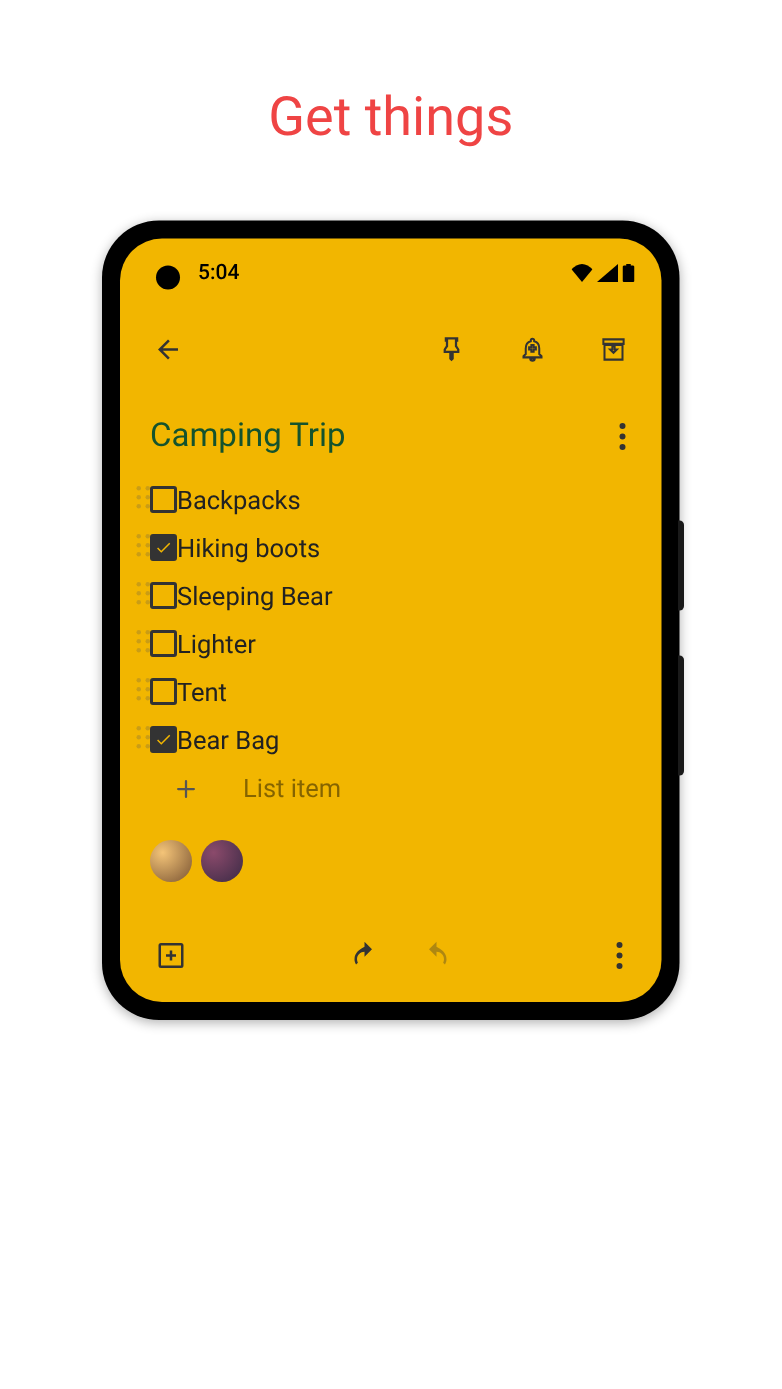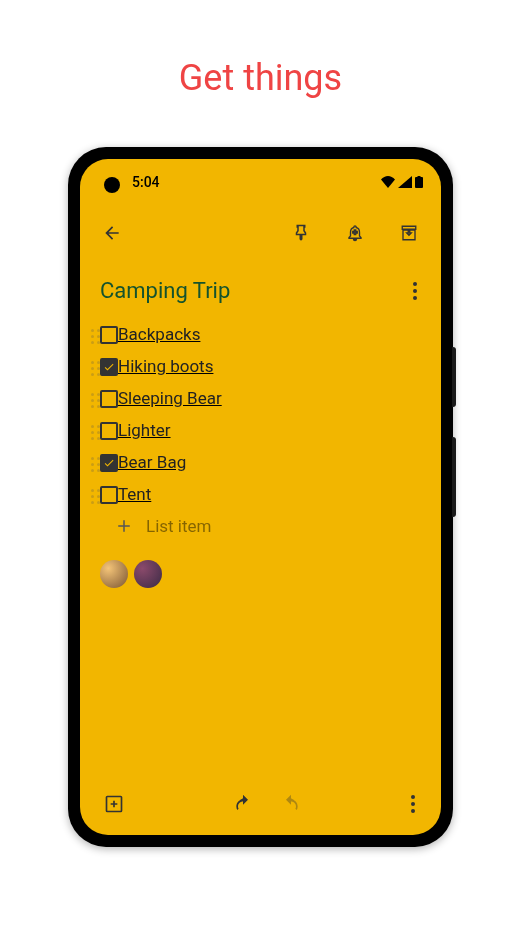--- a/index.html
+++ b/index.html
@@ -23,21 +23,21 @@
       text-align: center;
       margin-top: 55px;
       line-height: 1.3;
     }
     .phone-wrapper {
       margin-top: 45px;
       position: relative;
     }
     .phone {
       width: 385px;
-      height: 700px;
+      height: 533px;
       background: #000;
       border-radius: 38px;
       padding: 12px;
       position: relative;
       box-shadow: 0 2px 8px rgba(0,0,0,0.3);
     }
     .side-button-top {
       position: absolute;
       right: -3px;
       top: 200px;
@@ -117,23 +117,22 @@
     .note-title {
       font-size: 22px;
       font-weight: 400;
       color: #14532d;
     }
     .checklist {
       padding: 6px 20px 0 11px;
     }
     .checklist-item {
       display: flex;
-      align-items: flex-end;
+      align-items: flex-start;
       padding: 6px 0;
-      text-decoration: underline;
     }
     .drag-handle {
       display: grid;
       grid-template-columns: repeat(2, 3px);
       grid-template-rows: repeat(3, 3px);
       gap: 3px;
       opacity: 0.25;
       cursor: grab;
     }
     .drag-dot {
@@ -161,21 +160,21 @@
       height: 12px;
     }
     .item-label {
       font-size: 17px;
       color: #222;
       font-weight: 400;
     }
     .add-item {
       display: flex;
       align-items: center;
-      gap: 12px;
+      gap: 28px;
       padding: 6px 0 6px 23px;
     }
     .plus-icon {
       width: 20px;
       height: 20px;
       display: flex;
       align-items: center;
       justify-content: center;
     }
     .add-label {
@@ -346,38 +345,38 @@
           </div>
           <div class="checklist-item">
             <div class="drag-handle">
               <div class="drag-dot"></div>
               <div class="drag-dot"></div>
               <div class="drag-dot"></div>
               <div class="drag-dot"></div>
               <div class="drag-dot"></div>
               <div class="drag-dot"></div>
             </div>
+            <div class="checkbox"></div>
+            <span class="item-label">Tent</span>
+          </div>
+          <div class="checklist-item">
+            <div class="drag-handle">
+              <div class="drag-dot"></div>
+              <div class="drag-dot"></div>
+              <div class="drag-dot"></div>
+              <div class="drag-dot"></div>
+              <div class="drag-dot"></div>
+              <div class="drag-dot"></div>
+            </div>
             <div class="checkbox checked">
               <svg class="check-mark" viewBox="0 0 24 24">
                 <path d="M9 16.17L4.83 12l-1.42 1.41L9 19 21 7l-1.41-1.41z" fill="#f2b600"></path>
               </svg>
             </div>
             <span class="item-label">Bear Bag</span>
-          </div>
-          <div class="checklist-item">
-            <div class="drag-handle">
-              <div class="drag-dot"></div>
-              <div class="drag-dot"></div>
-              <div class="drag-dot"></div>
-              <div class="drag-dot"></div>
-              <div class="drag-dot"></div>
-              <div class="drag-dot"></div>
-            </div>
-            <div class="checkbox"></div>
-            <span class="item-label">Tent</span>
           </div>
           <div class="add-item">
             <div class="plus-icon">
               <svg width="18" height="18" viewBox="0 0 24 24">
                 <path d="M12 5v14M5 12h14" stroke="#555" stroke-width="2" stroke-linecap="round"></path>
               </svg>
             </div>
             <span class="add-label">List item</span>
           </div>
         </div>

